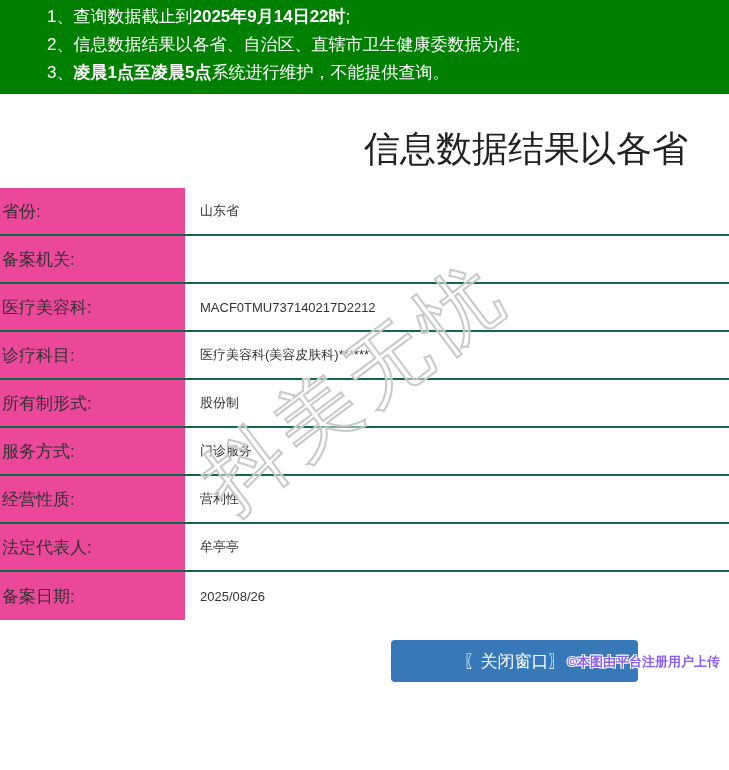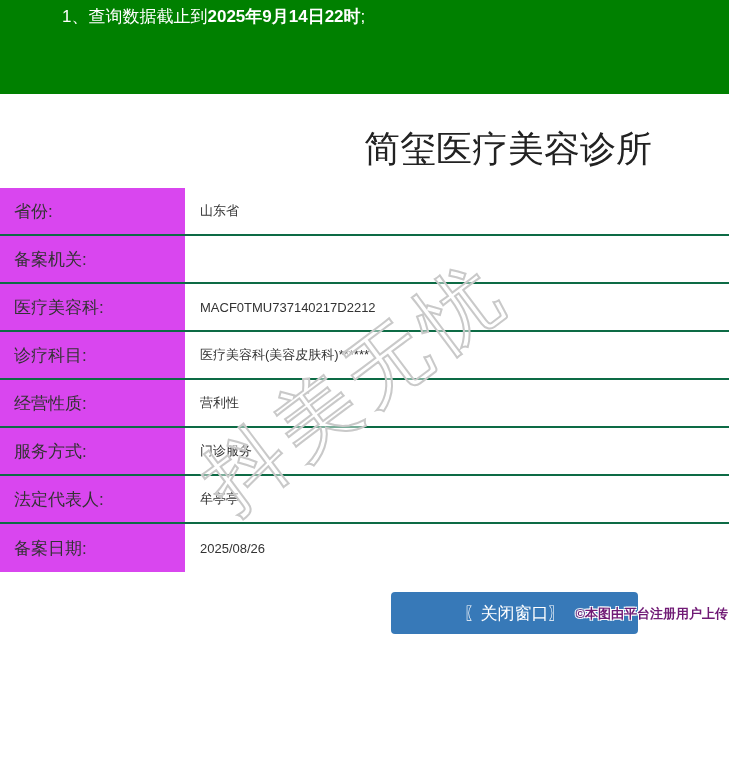--- a/index.html
+++ b/index.html
@@ -11,21 +11,21 @@
     font-family: "Liberation Sans", "DejaVu Sans", sans-serif;
     color: #333;
   }
 
   
   .notice-bar {
     width: 729px;
     height: 94px;
     background: #008000;
     color: #ffffff;
-    padding: 3px 0 0 62px;
+    padding: 3px 0 0 47px;
     font-size: 17px;
   }
   .notice-line {
     line-height: 28px;
     white-space: nowrap;
   }
   .notice-line b { font-weight: 700; }
 
   
   .page-title {
@@ -44,24 +44,24 @@
     width: 729px;
   }
   .row {
     display: flex;
     height: 48px;
     border-bottom: 2px solid #0d6b45;
   }
   .row:last-child { border-bottom: none; }
   .lbl {
     width: 185px;
-    background: #d946ef;
+    background: #ec4899;
     display: flex;
     align-items: center;
-    padding-left: 14px;
+    padding-left: 2px;
     font-size: 17px;
     color: #333;
   }
   .val {
     flex: 1;
     display: flex;
     align-items: center;
     padding-left: 15px;
     font-size: 13px;
     color: #333;
@@ -98,62 +98,68 @@
     border: none;
     border-radius: 4px;
     color: #ffffff;
     font-size: 17px;
     font-family: "Liberation Sans", "DejaVu Sans", sans-serif;
     cursor: pointer;
     z-index: 1;
   }
   .copyright {
     position: absolute;
-    right: 1px;
+    right: 9px;
     top: 13px;
     font-size: 13px;
     font-weight: 700;
-    color: #701a75;
+    color: #8b5cf6;
     z-index: 6;
     white-space: nowrap;
     text-shadow: -1px -1px 0 #fff, 1px -1px 0 #fff, -1px 1px 0 #fff, 1px 1px 0 #fff;
   }
 </style>
 </head>
 <body>
 
 <div class="notice-bar">
   <div class="notice-line"><span>1、</span><span>查询数据截止到</span><b>2025年9月14日22时</b><span>;</span></div>
+  <div class="notice-line"><span>2、</span><span>信息数据结果以各省、自治区、直辖市卫生健康委数据为准;</span><b></b><span></span></div>
+  <div class="notice-line"><span>3、</span><span></span><b>凌晨1点至凌晨5点</b><span>系统进行维护，不能提供查询。</span></div>
 </div>
 
-<div class="page-title">简玺医疗美容诊所</div>
+<div class="page-title">信息数据结果以各省</div>
 
 <div class="info-table">
   <div class="row">
     <div class="lbl">省份:</div>
     <div class="val">山东省</div>
   </div>
   <div class="row">
     <div class="lbl">备案机关:</div>
   </div>
   <div class="row">
     <div class="lbl">医疗美容科:</div>
     <div class="val">MACF0TMU737140217D2212</div>
   </div>
   <div class="row">
     <div class="lbl">诊疗科目:</div>
     <div class="val">医疗美容科(美容皮肤科)******</div>
   </div>
   <div class="row">
-    <div class="lbl">经营性质:</div>
-    <div class="val">营利性</div>
+    <div class="lbl">所有制形式:</div>
+    <div class="val">股份制</div>
   </div>
   <div class="row">
     <div class="lbl">服务方式:</div>
     <div class="val">门诊服务</div>
+  </div>
+  <div class="row">
+    <div class="lbl">经营性质:</div>
+    <div class="val">营利性</div>
   </div>
   <div class="row">
     <div class="lbl">法定代表人:</div>
     <div class="val">牟亭亭</div>
   </div>
   <div class="row">
     <div class="lbl">备案日期:</div>
     <div class="val">2025/08/26</div>
   </div>
 </div>

